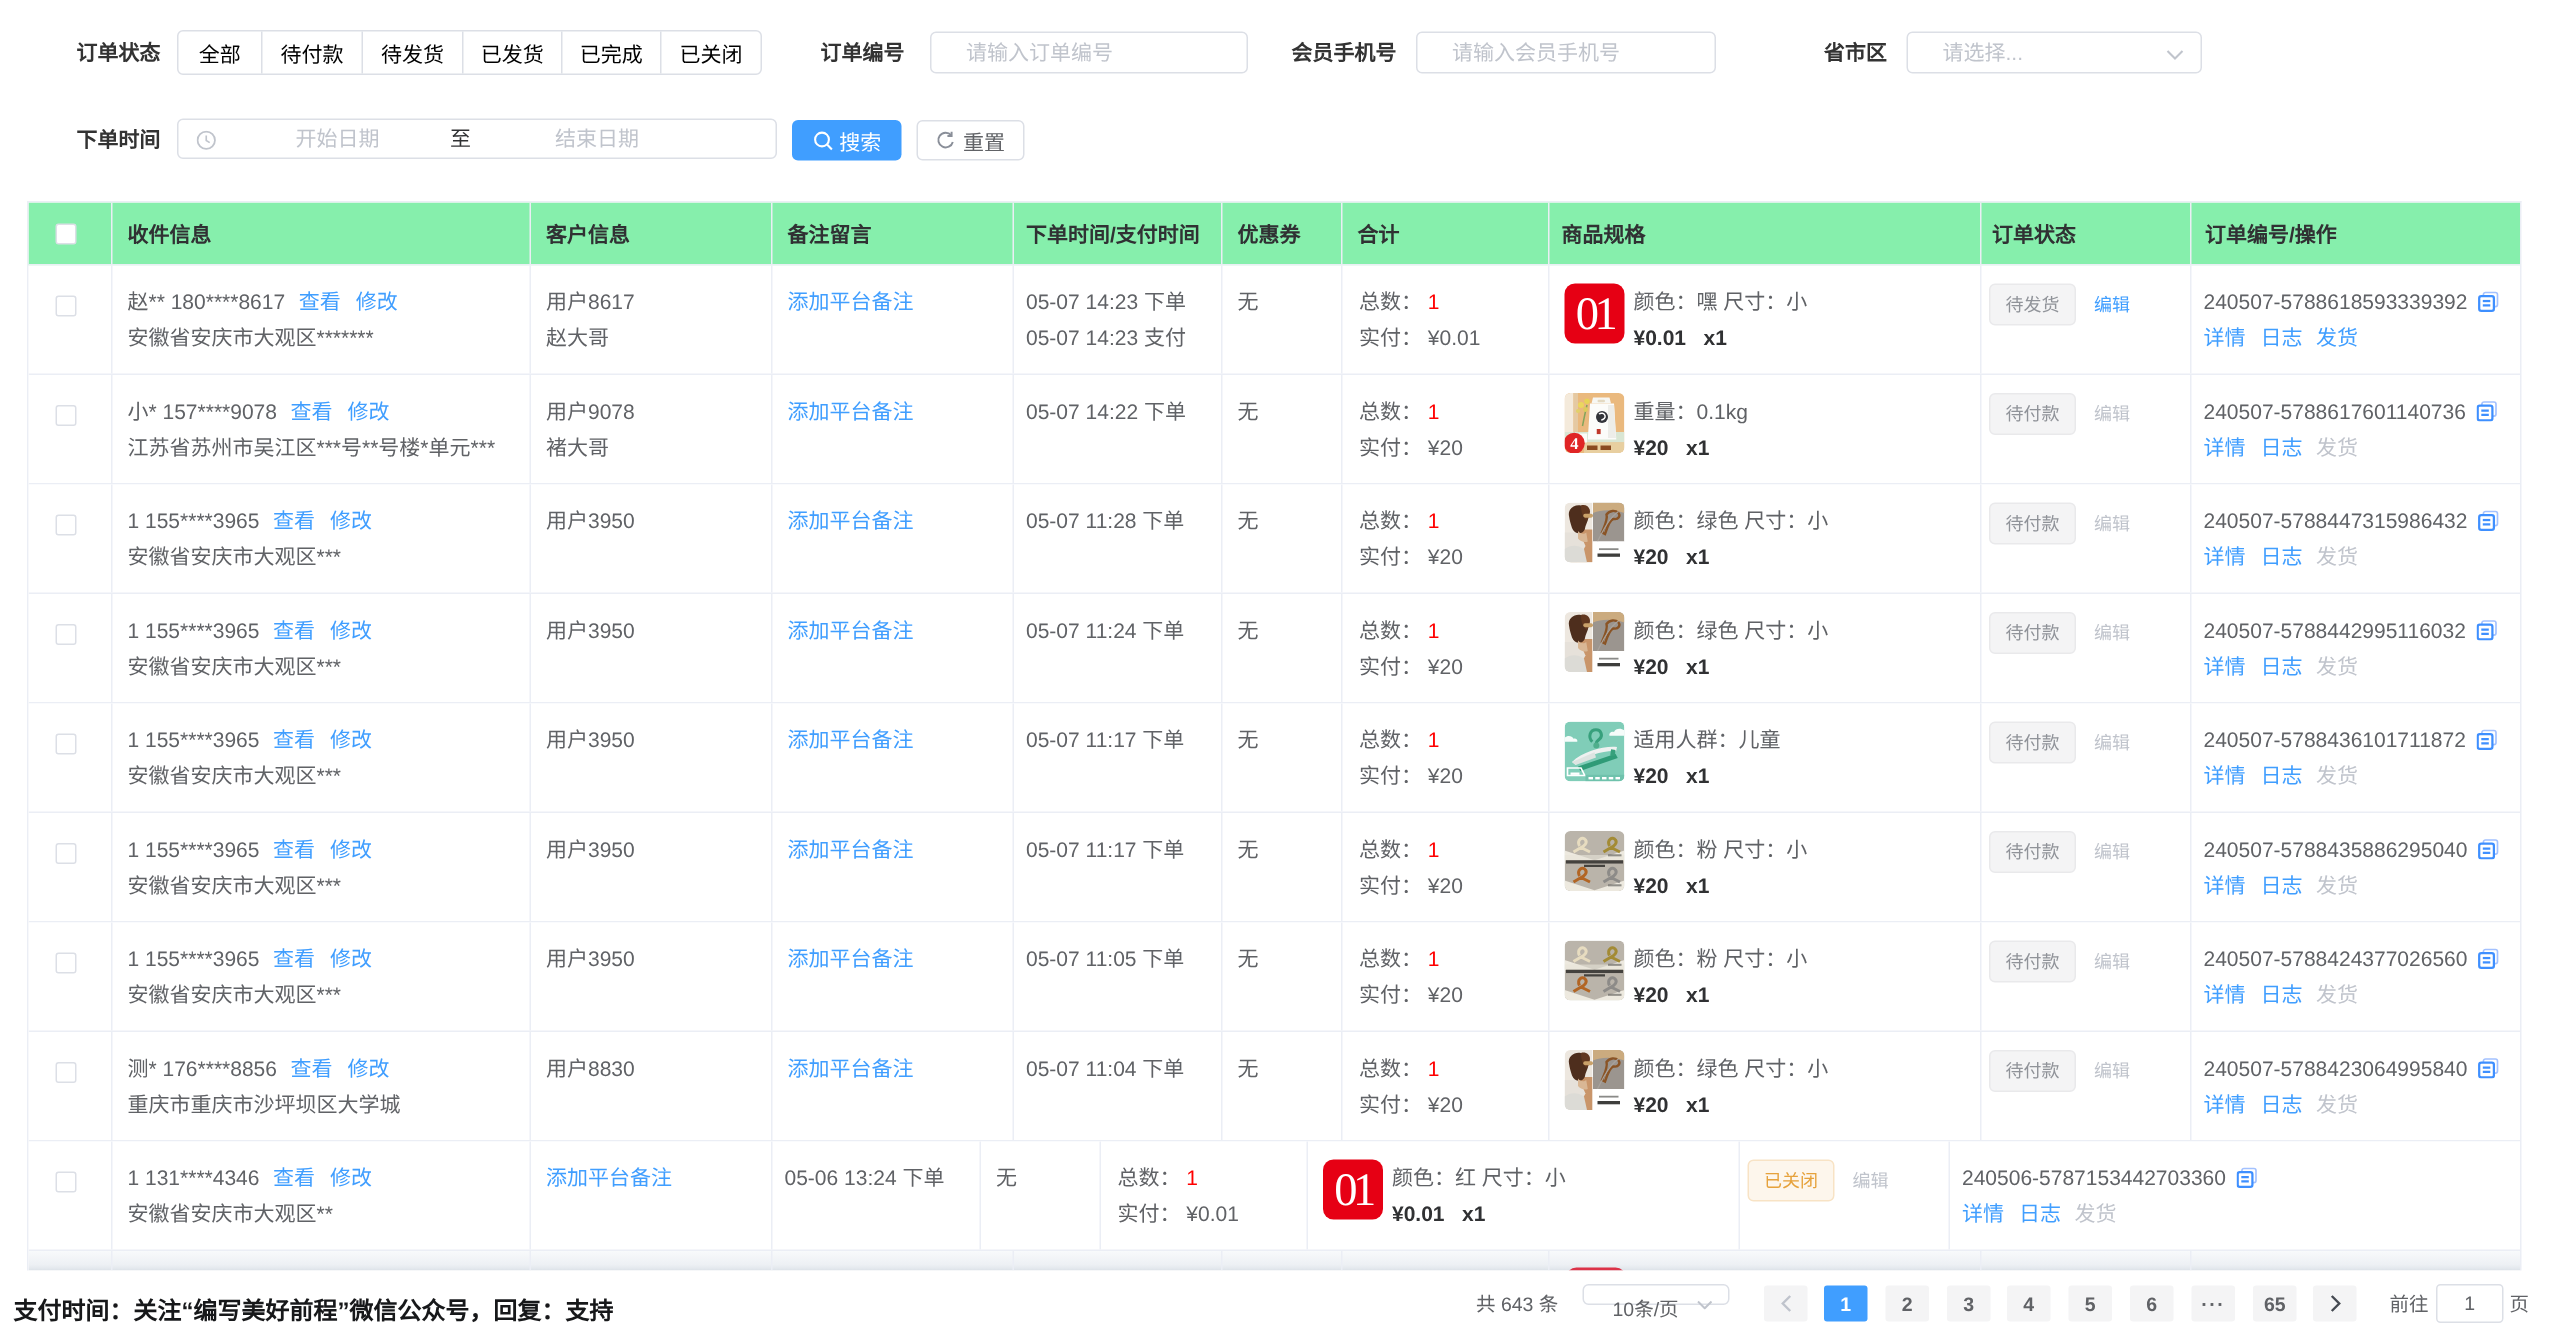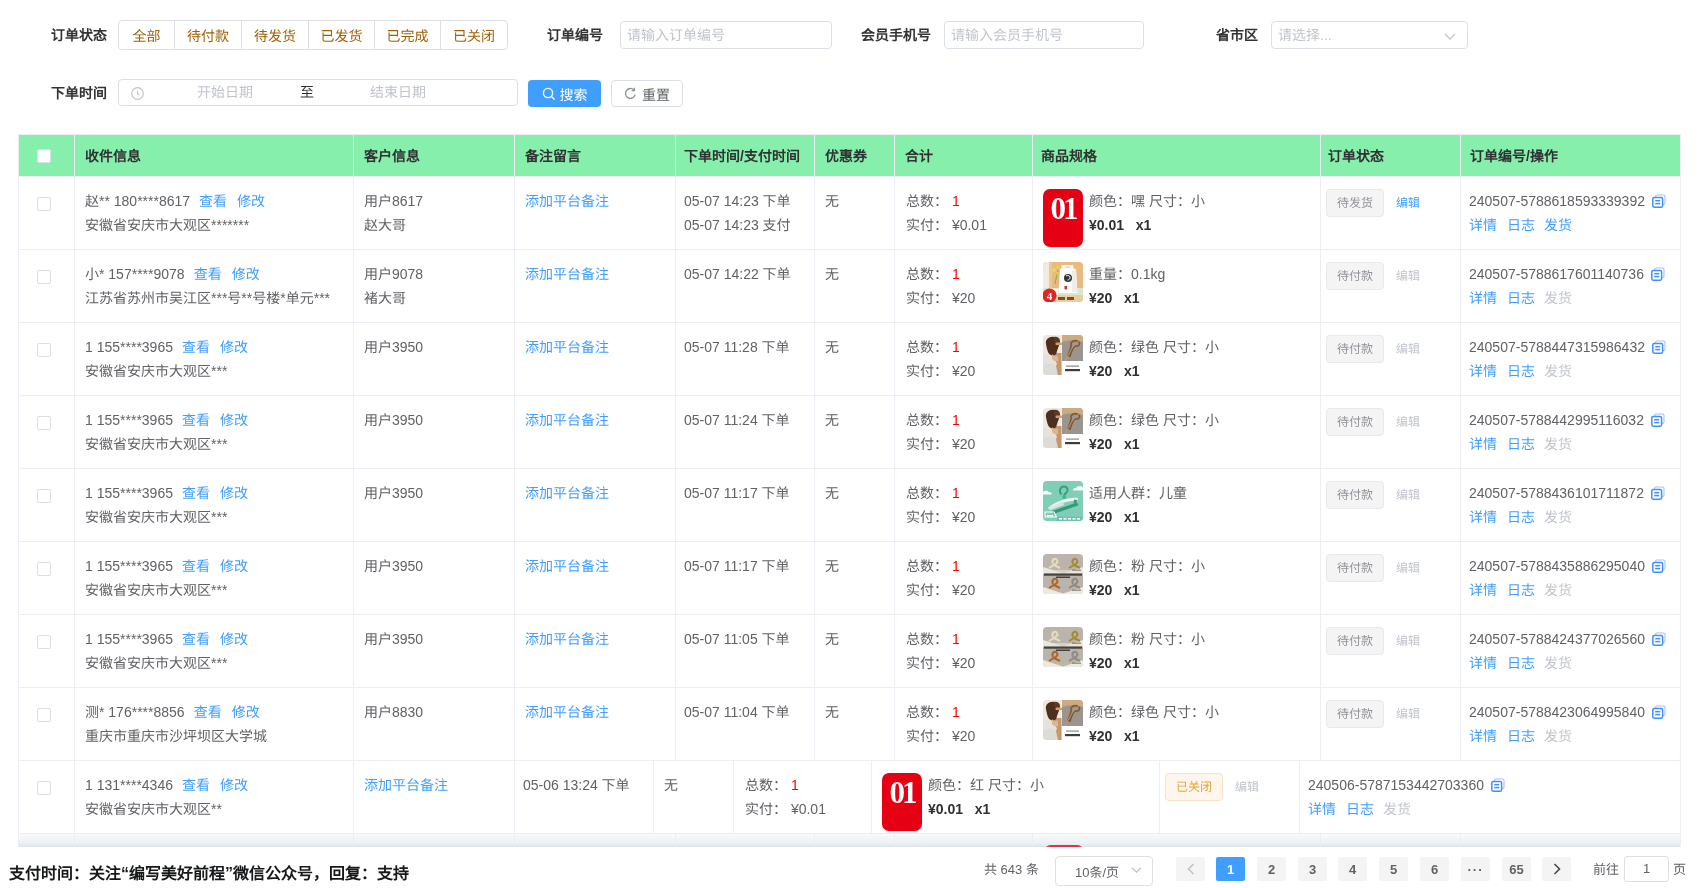--- a/index.html
+++ b/index.html
@@ -1,20 +1,20 @@
 <!DOCTYPE html>
 <html lang="zh-CN"><head><meta charset="utf-8"><title>订单管理</title>
 <style>
 *{margin:0;padding:0;box-sizing:border-box}
 html,body{width:1704px;height:888px;font-family:"Liberation Sans",sans-serif;background:#fff;position:relative;overflow:hidden}
 .ab{position:absolute}
 .lbl{position:absolute;font-size:14px;font-weight:700;color:#333;line-height:15px;white-space:nowrap}
-.inp{position:absolute;height:28px;border:1px solid #DCDFE6;border-radius:4px;background:#fff;font-size:14px;color:#C0C4CC;line-height:26px;padding-left:6px;white-space:nowrap}
+.inp{position:absolute;height:28px;border:1px solid #DCDFE6;border-radius:4px;background:#fff;font-size:14px;color:#C0C4CC;line-height:26px;padding-left:23px;white-space:nowrap}
 .rg{position:absolute;display:flex;height:30px;border:1px solid #DCDFE6;border-radius:4px;background:#fff}
-.rg div{display:flex;align-items:center;justify-content:center;font-size:14px;color:#a16207;border-left:1px solid #DCDFE6}
+.rg div{display:flex;align-items:center;justify-content:center;font-size:14px;color:#000000;border-left:1px solid #DCDFE6}
 .rg div:first-child{border-left:none}
 .tb{position:absolute;left:18px;top:134px;width:1663px;height:713px;border:1px solid #EBEEF5;border-bottom:none;font-size:14px;color:#606266;overflow:hidden;background:#fff}
 .hd{display:flex;height:42px;background:#86efac;border-bottom:1px solid #EBEEF5;font-weight:700;color:#303133}
 .hd .c{display:flex;align-items:center;padding-top:0;padding-bottom:0}
 .hd .w0{justify-content:center}
 .r{display:flex;height:73px;border-bottom:1px solid #EBEEF5;background:#fff}
 .c{border-right:1px solid #EBEEF5;padding:12px 10px;line-height:24px;height:100%}
 .w0{width:56px;text-align:center;padding-left:0;padding-right:5px}
 .w1{width:279px}.w2{width:161px}.w3{width:161px}.w4{width:139px;padding-left:8px}.w5{width:80px}
 .w6{width:138px;padding-left:11px}.w7{width:288px;padding:12px 0 0 10px;display:flex}
@@ -24,21 +24,21 @@
 .lk{color:#409EFF;text-decoration:none}
 .lkd{color:#C0C4CC;text-decoration:none}
 .rd{color:#FF0000}
 .bd{font-weight:700;color:#303133}
 .nw{white-space:nowrap}
 .tag{display:inline-block;height:28px;line-height:26px;padding:0 10px;border:1px solid #E9E9EB;border-radius:4px;background:#F4F4F5;color:#909399;font-size:12px;vertical-align:top}
 .tag.warn{background:#FDF6EC;border-color:#F8E3C5;color:#E6A23C}
 .ed{font-size:12px;margin-left:12px;line-height:28px;vertical-align:top}
 .pt{width:40px;height:40px;border-radius:4px;flex:none;overflow:hidden;position:relative}
 .pinfo{margin-left:6px;white-space:nowrap}
-.red01{width:40px;height:58px;border-radius:7px;background:#E60014;color:#fff;text-align:center;font-family:"Liberation Serif",serif;font-weight:700;font-size:31px;line-height:40px;letter-spacing:-3px;flex:none}
+.red01{width:40px;height:40px;border-radius:7px;background:#E60014;color:#fff;text-align:center;font-family:"Liberation Serif",serif;font-weight:400;font-size:31px;line-height:40px;letter-spacing:-3px;flex:none}
 .cpy{display:inline-block;vertical-align:-2px;margin-left:7px}
 .sl{height:13px;background:linear-gradient(180deg,#F8FAFB 0%,#EDF0F4 70%,#E4E9EE 88%,#DCE1E7 100%);display:flex;overflow:hidden}
 .sl .c{padding:0}
 .pg{position:absolute;top:857px;width:29px;height:24px;border-radius:2px;background:#F4F4F5;display:flex;align-items:center;justify-content:center;font-size:13px;color:#606266;font-weight:600}
 .pg.on{background:#409EFF;color:#fff}
 .ptx{position:absolute;top:863px;font-size:13px;color:#606266;line-height:14px;white-space:nowrap}
 </style></head>
 <body>
 <span class="lbl" style="left:51px;top:28px">订单状态</span>
 <div class="rg" style="left:118px;top:20px;width:390px">
@@ -422,21 +422,21 @@
 <div class="c w7" style="padding:0;display:block">
         <div style="width:40px;height:40px;margin:11px 0 0 11px;border-radius:7px;background:#DC3348"></div>
       </div>
 <div class="c w8"></div>
       <div class="c w9"></div>
 </div>
 </div>
 
 <div class="ab" style="left:9px;top:860px;font-size:16px;font-weight:700;color:#17181A">支付时间：关注“编写美好前程”微信公众号，回复：支持</div>
 <span class="ptx" style="left:984px">共 643 条</span>
-<div class="ab" style="left:1055px;top:856px;width:98px;height:30px;border:1px solid #DCDFE6;border-radius:4px">
+<div class="ab" style="left:1055px;top:856px;width:98px;height:14px;border:1px solid #DCDFE6;border-radius:4px">
 <span class="ab" style="left:19px;top:5px;font-size:13px;color:#606266">10条/页</span>
 <svg class="ab" style="right:10px;top:10px" width="11" height="6" viewBox="0 0 11 6">
       <path d="M1 .7l4.5 4.5L10 .7" fill="none" stroke="#C0C4CC" stroke-width="1.3"></path>
     </svg>
 </div>
 <div class="pg" style="left:1176px">
     <svg width="8" height="12" viewBox="0 0 8 12">
       <path d="M6.5 1L1.5 6l5 5" fill="none" stroke="#BFC3CC" stroke-width="1.6"></path>
     </svg>
   </div>

